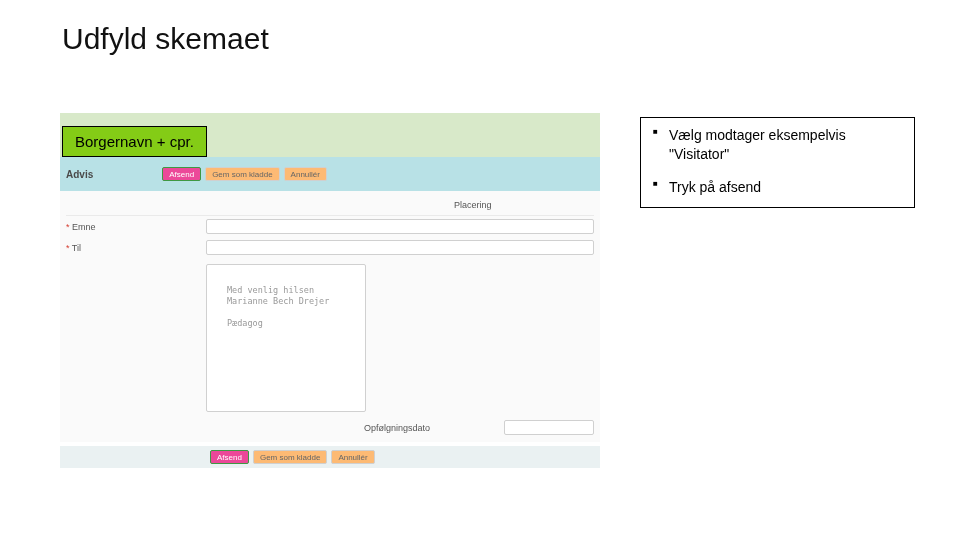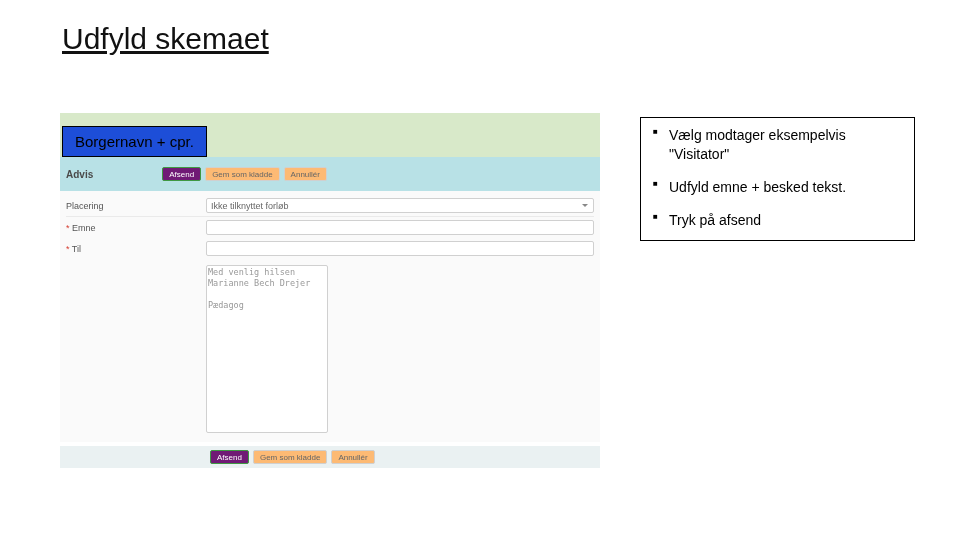--- a/index.html
+++ b/index.html
@@ -12,28 +12,27 @@
     background: #fff;
     position: relative;
   }
   .slide-title {
     position: absolute;
     top: 22px;
     left: 62px;
     font-size: 30px;
     font-weight: 400;
     color: #111;
-    text-decoration: underline;
   }
   .callout-left {
     position: absolute;
     top: 126px;
     left: 62px;
     border: 1.5px solid #000;
-    background: #1d4ed8;
+    background: #84cc16;
     padding: 6px 12px;
     font-size: 15px;
     z-index: 5;
   }
   .callout-right {
     position: absolute;
     top: 117px;
     left: 640px;
     width: 275px;
     border: 1.5px solid #000;
@@ -85,21 +84,21 @@
     display: inline-flex;
     align-items: center;
     justify-content: center;
     height: 14px;
     padding: 0 6px;
     font-size: 8px;
     border-radius: 2px;
     cursor: pointer;
   }
   .btn-green {
-    background: #701a75;
+    background: #ec4899;
     color: #fff;
     border: 1px solid #3f9843;
   }
   .btn-grey {
     background: #fdba74;
     color: #666;
     border: 1px solid #d0d0d0;
   }
 
   .form {
@@ -142,22 +141,22 @@
     top: 5px;
     border-left: 3px solid transparent;
     border-right: 3px solid transparent;
     border-top: 3px solid #888;
   }
   .divider {
     border-top: 1px solid #eaeaea;
     margin: 0 6px;
   }
   .form-textarea {
-    height: 168px;
-    padding: 1px;
+    height: 148px;
+    padding: 20px;
     resize: none;
     color: #999;
     font-size: 8.5px;
     line-height: 1.3;
   }
   .footer-row {
     display: flex;
     align-items: center;
     background: #eaf1f2;
     height: 22px;
@@ -177,59 +176,59 @@
 </head>
 <body>
 
 <div class="slide-title">Udfyld skemaet</div>
 
 <div class="callout-left">Borgernavn + cpr.</div>
 
 <div class="callout-right">
   <ul>
     <li>Vælg modtager eksempelvis "Visitator"</li>
-    <li>Udfyld emne + besked tekst.</li>
     <li>Tryk på afsend</li>
   </ul>
 </div>
 
 <div class="app">
   <div class="app-topband"></div>
 
   <div class="app-headerbar">
     <span class="advis-label">Advis</span>
     <span class="btn btn-green">Afsend</span>
     <span class="btn btn-grey">Gem som kladde</span>
     <span class="btn btn-grey">Annullér</span>
   </div>
 
   <div class="form">
     <div class="form-row">
       <span class="form-label">Placering</span>
-      <div class="form-select">
-        <span>Ikke tilknyttet forløb</span>
-      </div>
     </div>
     <div class="divider"></div>
     <div class="form-row">
       <span class="form-label req">Emne</span>
       <input class="form-input" style="">
     </div>
     <div class="form-row">
       <span class="form-label req">Til</span>
       <input class="form-input" style="">
     </div>
     <div class="form-row" style="align-items:flex-start; padding-top:6px;">
       <span class="form-label"></span>
       <div class="textarea-wrap">
         <textarea class="form-textarea" style="">Med venlig hilsen
 Marianne Bech Drejer
 
 Pædagog</textarea>
       </div>
+    </div>
+    <div class="form-row">
+      <span class="form-label">Opfølgningsdato</span>
+      <input class="form-input date-input" style="">
     </div>
   </div>
 
   <div class="footer-row">
     <span class="spacer"></span>
     <span class="btn btn-green">Afsend</span>
     <span class="btn btn-grey">Gem som kladde</span>
     <span class="btn btn-grey">Annullér</span>
   </div>
 </div>

